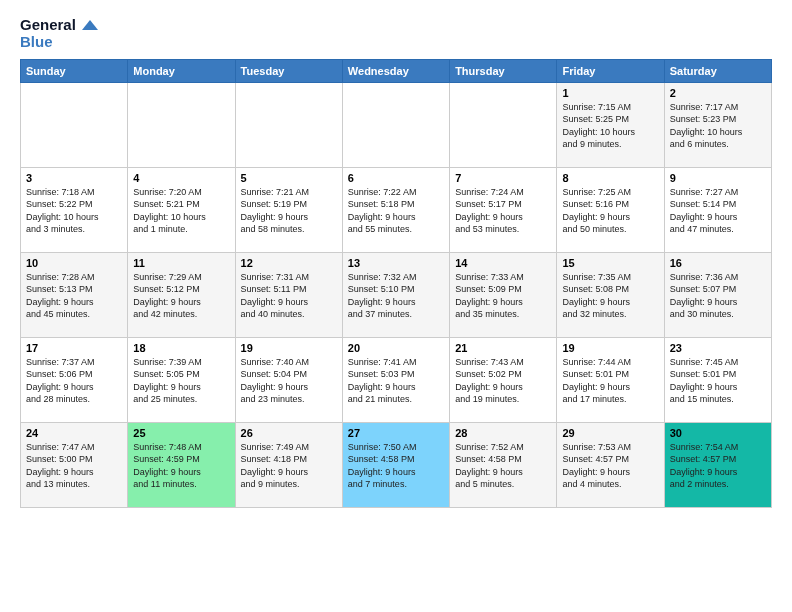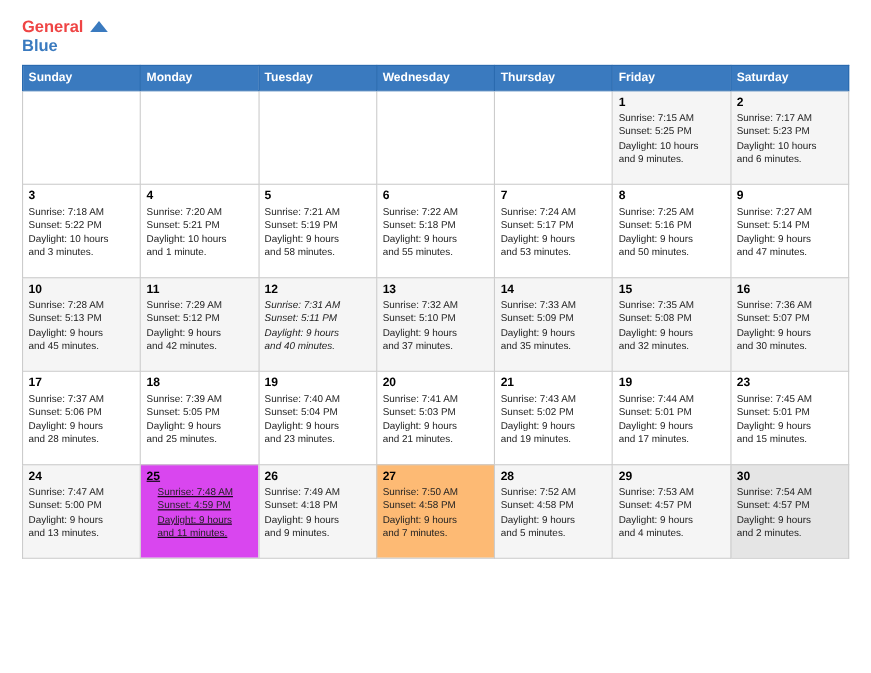--- a/index.html
+++ b/index.html
@@ -75,21 +75,21 @@
     }
     .empty { background: #fff !important; }
   </style>
 </head>
 <body>
 
 <div class="page">
   <div class="header">
     <div class="logo">
   <div style="display:flex;flex-direction:column;align-items:flex-start">
-    <span style="font-size:15px;font-weight:bold;color:#ef4444;line-height:1.15">General <span style="display:inline-block;width:0;height:0;border-left:8px solid transparent;border-right:8px solid transparent;border-bottom:10px solid #3a7abf;vertical-align:middle;margin-left:2px;margin-bottom:2px"></span></span>
+    <span style="font-size:15px;font-weight:bold;color:#0f172a;line-height:1.15">General <span style="display:inline-block;width:0;height:0;border-left:8px solid transparent;border-right:8px solid transparent;border-bottom:10px solid #3a7abf;vertical-align:middle;margin-left:2px;margin-bottom:2px"></span></span>
     <span style="font-size:15px;font-weight:bold;color:#3a7abf;line-height:1.15">Blue</span>
   </div>
 </div>
     <div class="title-block">
       <div class="month-title"></div>
       <div class="location"></div>
     </div>
   </div>
 
   <table class="calendar">
@@ -187,21 +187,21 @@
           </td>
           <td style="background: rgb(245, 245, 245);">
             <span class="day-num">11</span>
             <div class="day-info" style="white-space: pre-line;">Sunrise: 7:29 AM
 Sunset: 5:12 PM
 Daylight: 9 hours
 and 42 minutes.</div>
           </td>
           <td style="background: rgb(245, 245, 245);">
             <span class="day-num">12</span>
-            <div class="day-info" style="white-space: pre-line; font-style: italic;">Sunrise: 7:31 AM
+            <div class="day-info" style="white-space: pre-line;">Sunrise: 7:31 AM
 Sunset: 5:11 PM
 Daylight: 9 hours
 and 40 minutes.</div>
           </td>
           <td style="background: rgb(245, 245, 245);">
             <span class="day-num">13</span>
             <div class="day-info" style="white-space: pre-line;">Sunrise: 7:32 AM
 Sunset: 5:10 PM
 Daylight: 9 hours
 and 37 minutes.</div>
@@ -280,56 +280,56 @@
           </td>
         </tr>
         <tr>
           <td style="background: rgb(245, 245, 245);">
             <span class="day-num">24</span>
             <div class="day-info" style="white-space: pre-line;">Sunrise: 7:47 AM
 Sunset: 5:00 PM
 Daylight: 9 hours
 and 13 minutes.</div>
           </td>
-          <td style="background: #d946ef; text-decoration: underline;">
+          <td style="background: #86efac;">
             <span class="day-num">25</span>
-            <div class="day-info" style="white-space: pre-line; margin-left: 10px;">Sunrise: 7:48 AM
+            <div class="day-info" style="white-space: pre-line;">Sunrise: 7:48 AM
 Sunset: 4:59 PM
 Daylight: 9 hours
 and 11 minutes.</div>
           </td>
           <td style="background: rgb(245, 245, 245);">
             <span class="day-num">26</span>
             <div class="day-info" style="white-space: pre-line;">Sunrise: 7:49 AM
 Sunset: 4:18 PM
 Daylight: 9 hours
 and 9 minutes.</div>
           </td>
-          <td style="background: #fdba74; margin-top: 40px;">
+          <td style="background: #7dd3fc; margin-top: 40px;">
             <span class="day-num">27</span>
             <div class="day-info" style="white-space: pre-line;">Sunrise: 7:50 AM
 Sunset: 4:58 PM
 Daylight: 9 hours
 and 7 minutes.</div>
           </td>
           <td style="background: rgb(245, 245, 245);">
             <span class="day-num">28</span>
             <div class="day-info" style="white-space: pre-line;">Sunrise: 7:52 AM
 Sunset: 4:58 PM
 Daylight: 9 hours
 and 5 minutes.</div>
           </td>
           <td style="background: rgb(245, 245, 245);">
             <span class="day-num">29</span>
             <div class="day-info" style="white-space: pre-line;">Sunrise: 7:53 AM
 Sunset: 4:57 PM
 Daylight: 9 hours
 and 4 minutes.</div>
           </td>
-          <td style="background: #e5e5e5;">
+          <td style="background: #14b8a6;">
             <span class="day-num">30</span>
             <div class="day-info" style="white-space: pre-line;">Sunrise: 7:54 AM
 Sunset: 4:57 PM
 Daylight: 9 hours
 and 2 minutes.</div>
           </td>
         </tr>
       </tbody>
   </table>
 </div>

